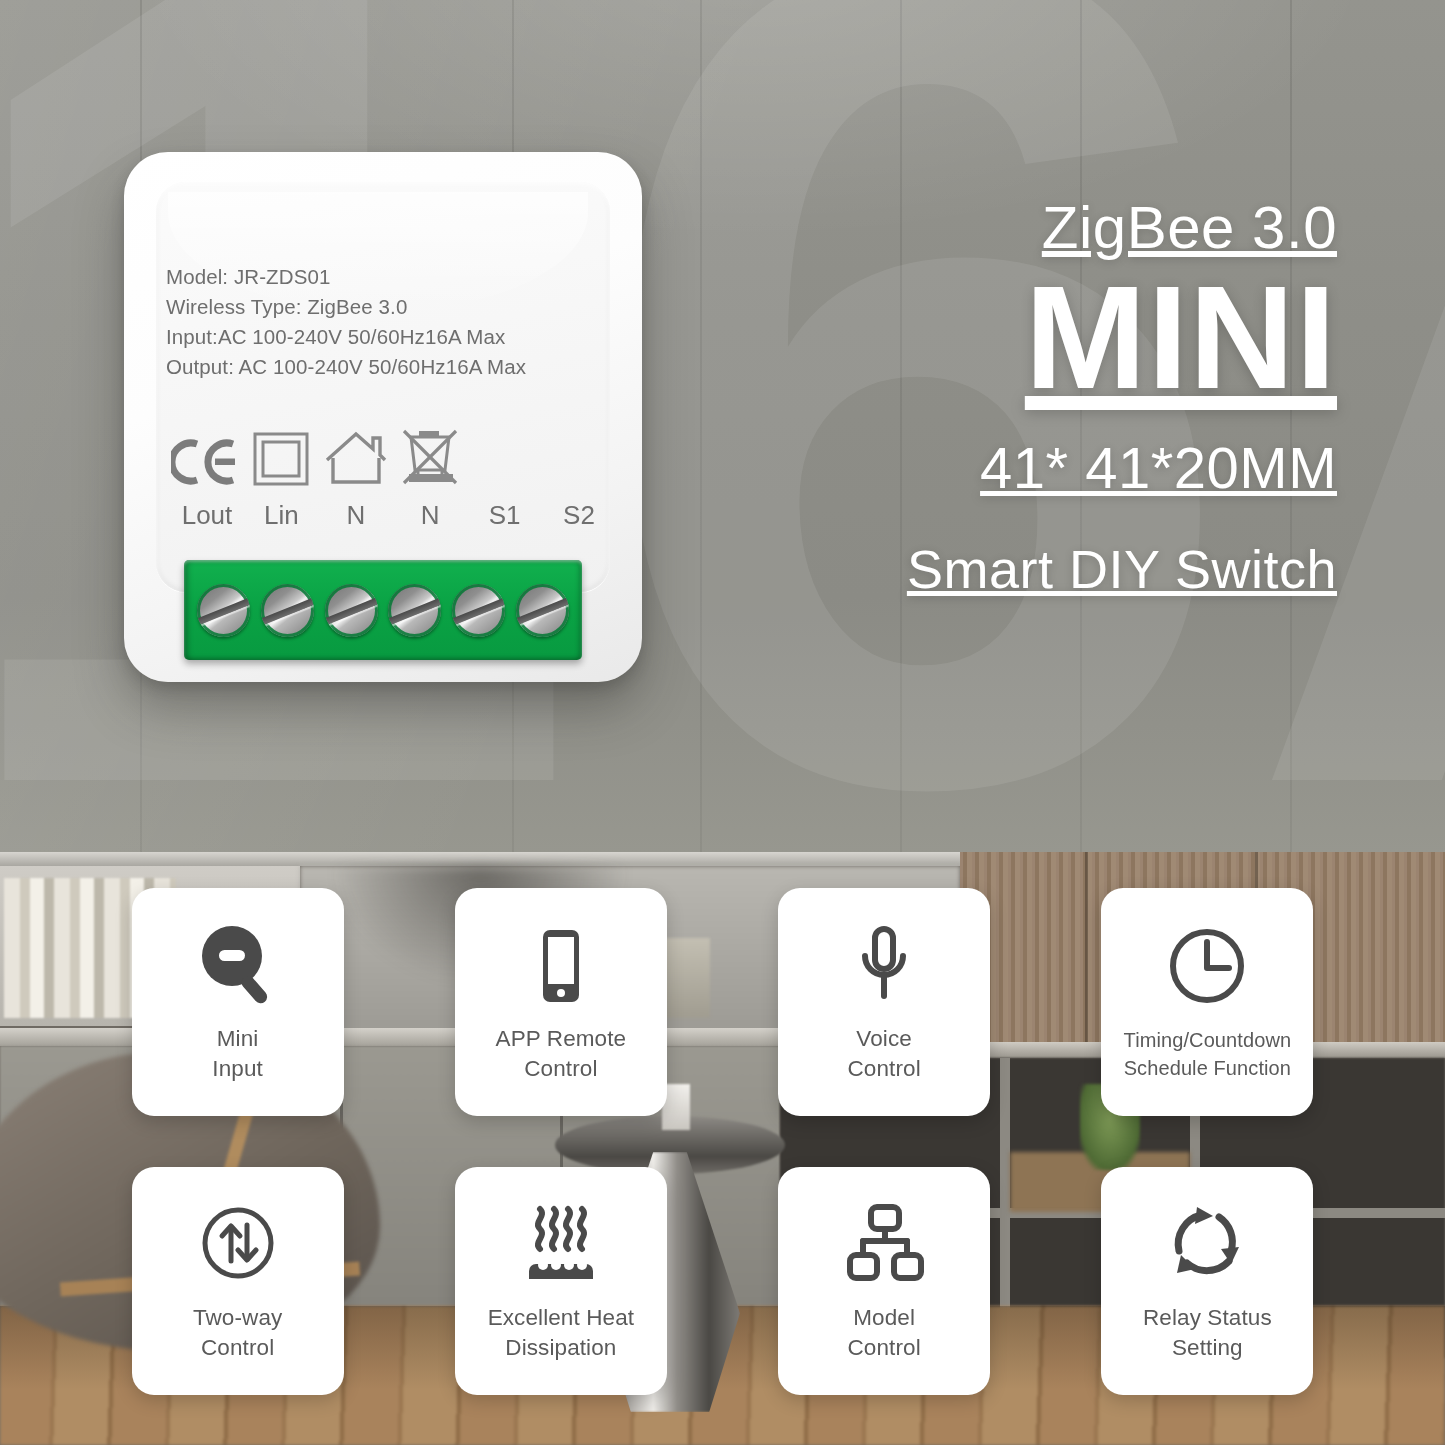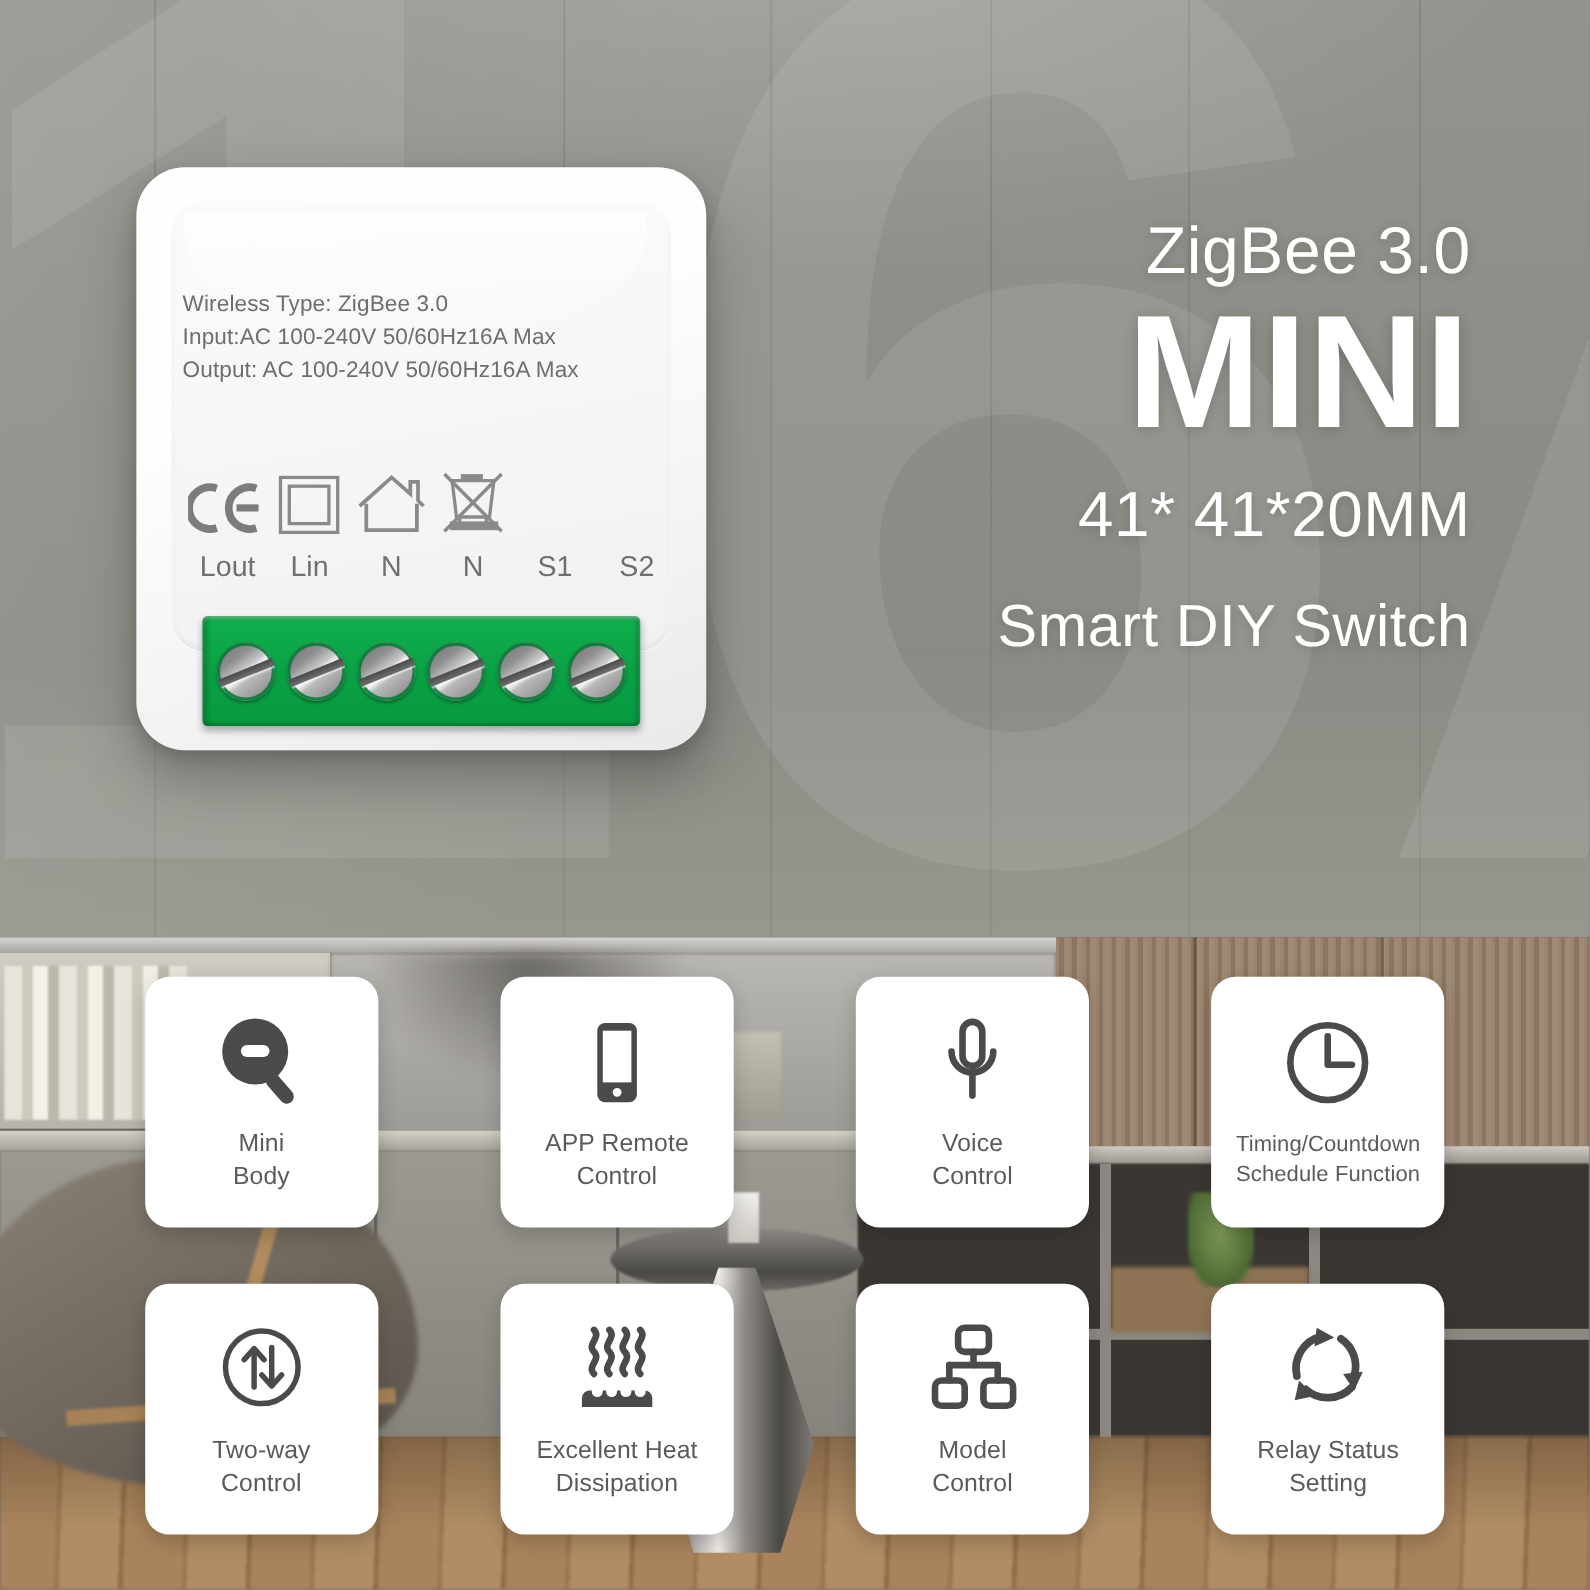--- a/index.html
+++ b/index.html
@@ -96,21 +96,21 @@
     position:relative; overflow:hidden;
   }
   .screw::after {
     content:""; position:absolute; left:-10%; top:47%; width:120%; height:7px;
     background:linear-gradient(180deg,#4a4a4a,#6e6e6e);
     transform:rotate(-22deg);
     box-shadow:0 2px 1px rgba(255,255,255,.55);
   }
 
   
-  #headline { position:absolute; right:108px; top:196px; text-align:right; color:#fff; }
+  #headline { position:absolute; right:108px; top:196px; text-align:right; color:#fff;text-decoration:underline; }
   #hl1 { font-size:60px; font-weight:400; letter-spacing:.5px; line-height:1.05;
          text-shadow:0 2px 10px rgba(0,0,0,.18); }
   #hl2 { font-size:146px; font-weight:700; letter-spacing:1px; line-height:1.03; margin-top:4px;
          text-shadow:0 3px 14px rgba(0,0,0,.20); }
   #hl3 { font-size:58px; font-weight:400; letter-spacing:.5px; line-height:1.1; margin-top:23px;
          text-shadow:0 2px 10px rgba(0,0,0,.18); }
   #hl4 { font-size:54px; font-weight:400; letter-spacing:.5px; line-height:1.1; margin-top:40px;
          text-shadow:0 2px 10px rgba(0,0,0,.18); }
 
   
@@ -155,20 +155,21 @@
     <text x="-30" y="900" font-size="1180">16A</text>
   </svg>
 
   <div id="heroLight"></div>
 
   <div id="device">
     <div id="deviceInner"></div>
     <div id="gloss"></div>
 
     <div id="specs">
+      <div>Model: JR-ZDS01</div>
       <div>Wireless Type: ZigBee 3.0</div>
       <div>Input:AC 100-240V 50/60Hz16A Max</div>
       <div>Output: AC 100-240V 50/60Hz16A Max</div>
     </div>
 
     <div id="certRow">
       <div class="certSlot">
         <svg width="72" height="48" viewBox="0 0 72 48">
           <path d="M26 6 A19 19 0 1 0 26 42" fill="none" stroke="#7c7c7c" stroke-width="7"></path>
           <path d="M62 6 A19 19 0 1 0 62 42" fill="none" stroke="#7c7c7c" stroke-width="7"></path>
@@ -287,21 +288,21 @@
   <div class="card">
     <div class="cardIcon">
       <svg width="92" height="92" viewBox="0 0 92 92">
         <circle cx="40" cy="36" r="30" fill="#4a4a4a"></circle>
         <rect x="27" y="30" width="26" height="11" rx="5.5" fill="#fff"></rect>
         <rect x="56" y="54" width="13" height="32" rx="6.5" fill="#4a4a4a" transform="rotate(-41 62 70)"></rect>
       </svg>
     </div>
     <div class="cardLabel">
       <div>Mini</div>
-      <div>Body</div>
+      <div>Input</div>
     </div>
   </div>
 
   <div class="card">
     <div class="cardIcon">
       <svg width="92" height="92" viewBox="0 0 92 92">
         <rect x="28" y="10" width="36" height="72" rx="7" fill="#4a4a4a"></rect>
         <rect x="33" y="17" width="26" height="47" fill="#fff"></rect>
         <circle cx="46" cy="73" r="4" fill="#fff"></circle>
       </svg>

